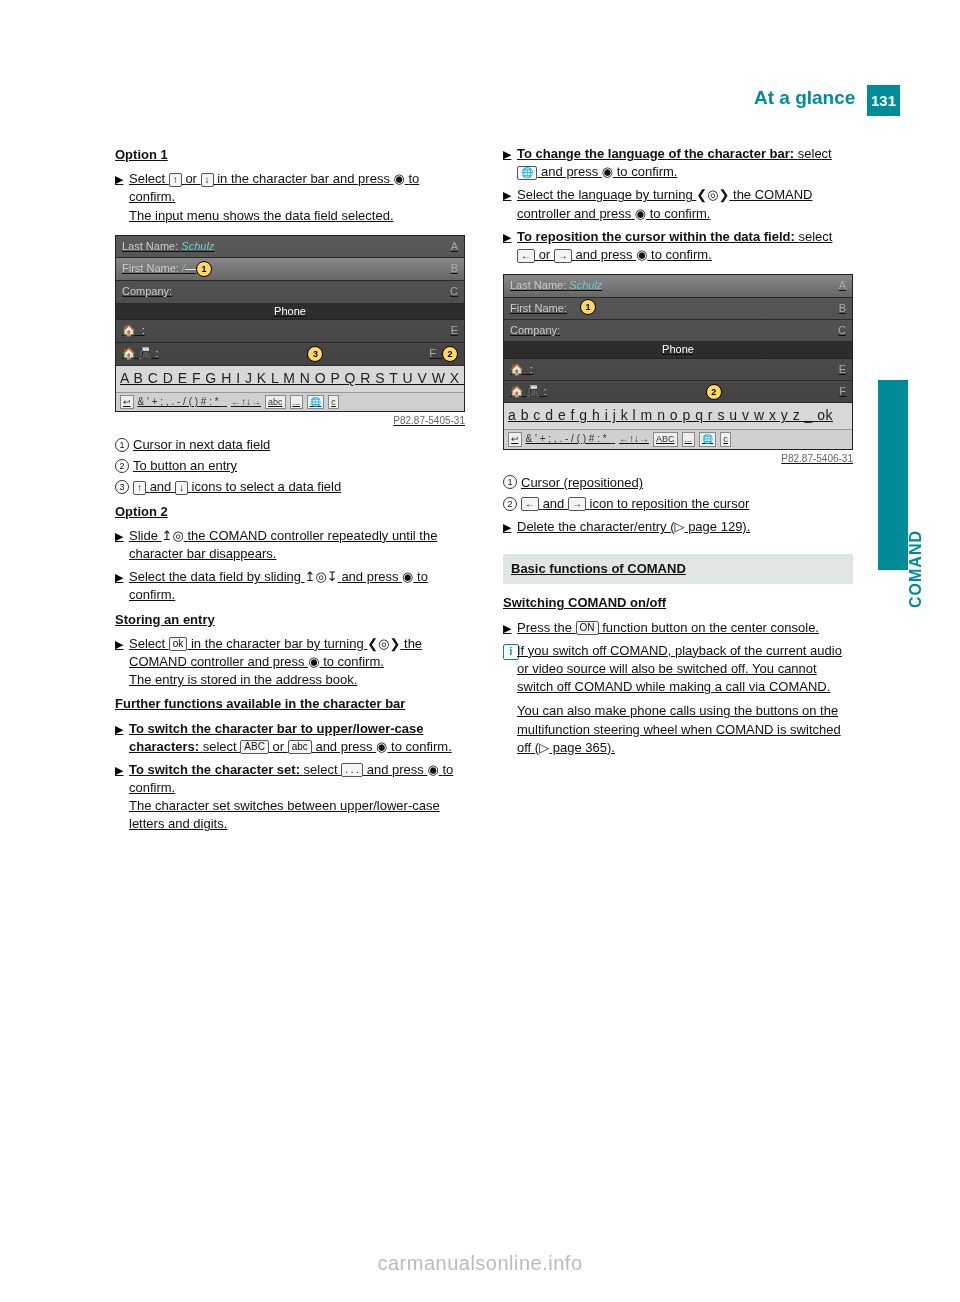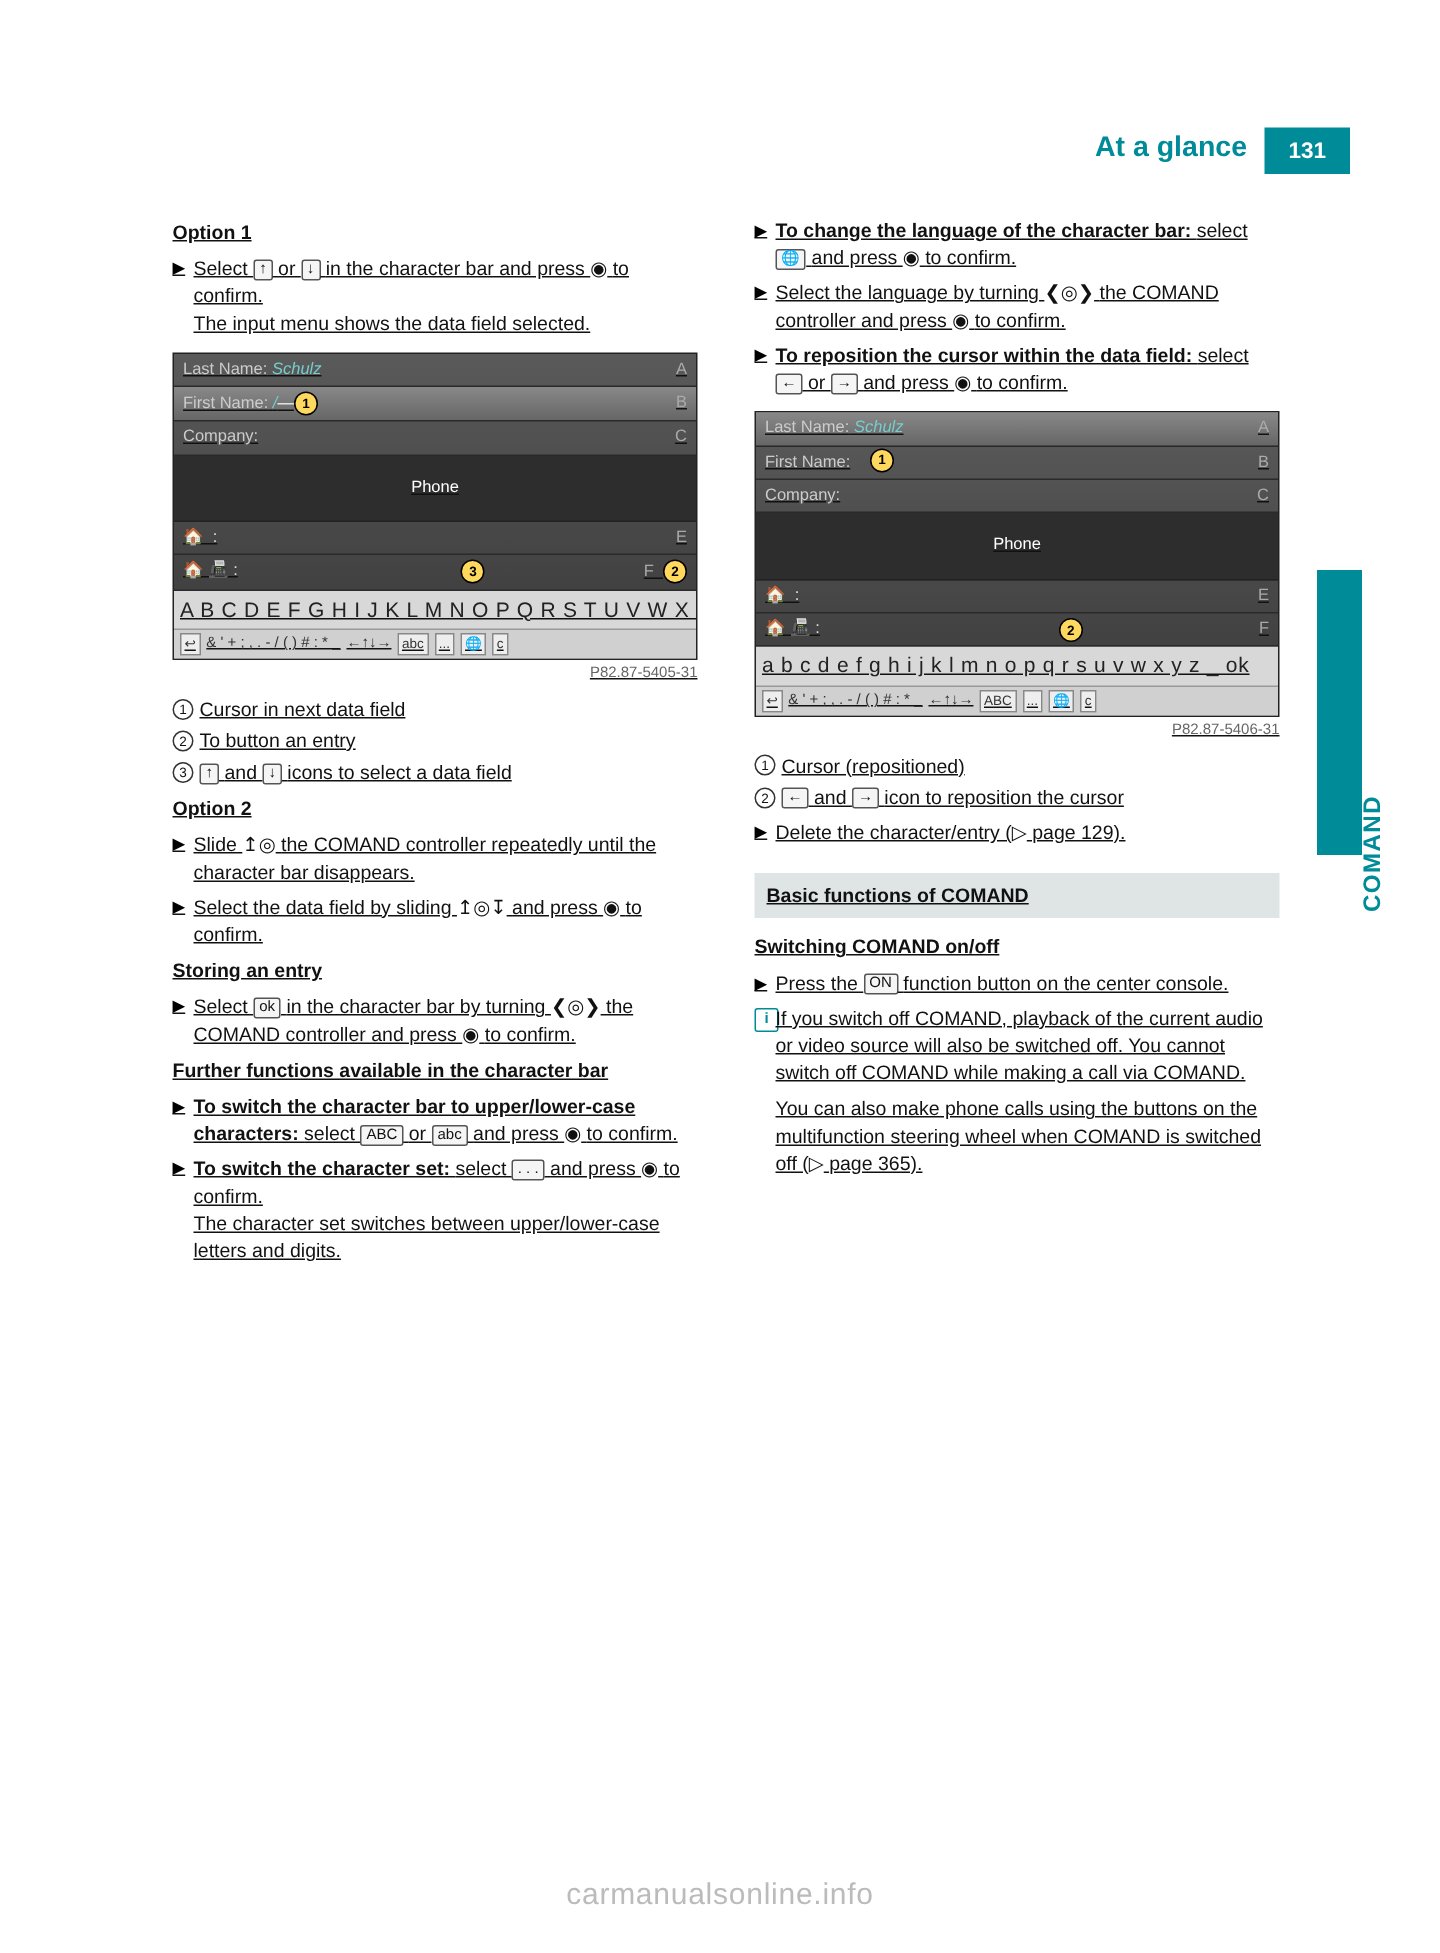--- a/index.html
+++ b/index.html
@@ -32,21 +32,21 @@
     color: #008b99;
     font-weight: bold;
     font-size: 19px;
   }
   .page-num-box {
     display: inline-block;
     background: #008b99;
     color: #fff;
     font-weight: bold;
     font-size: 15px;
-    padding: 5px 16px;
+    padding: 5px 4px;
     margin-left: 8px;
     vertical-align: middle;
   }
   .columns {
     position: absolute;
     top: 140px;
     left: 115px;
     width: 740px;
     display: flex;
     gap: 38px;
@@ -124,21 +124,21 @@
   }
   .ss-row.sel {
     background: linear-gradient(#888, #666);
     color: #fff;
   }
   .ss-label { color: #ccc; }
   .ss-val { color: #7cc; font-style: italic; margin-top: 48px; }
   .ss-letter { color: #aaa; }
   .ss-phone {
     text-align: center;
-    padding: 14px;
+    padding: 0;
     background: #2d2d2d;
     color: #fff;
     border-bottom: 1px solid #222;
   }
   .ss-charbar {
     background: #d8d8d8;
     color: #222;
     font-size: 14px;
     padding: 3px 4px;
     letter-spacing: 0.5px;
@@ -346,20 +346,21 @@
       <div class="step">
         <div class="step-arrow">▶</div>
         <div class="step-body">
           <span>Select </span>
           <span class="inline-icon">ok</span>
           <span> in the character bar by turning </span>
           <span class="symbol">❮◎❯</span>
           <span> the COMAND controller and press </span>
           <span class="symbol">◉</span>
           <span> to confirm.</span>
+          <div>The entry is stored in the address book.</div>
         </div>
       </div>
 
       <div class="h-strong">Further functions available in the character bar</div>
 
       <div class="step">
         <div class="step-arrow">▶</div>
         <div class="step-body">
           <b>To switch the character bar to upper/lower-case characters: </b>
           <span>select </span>

